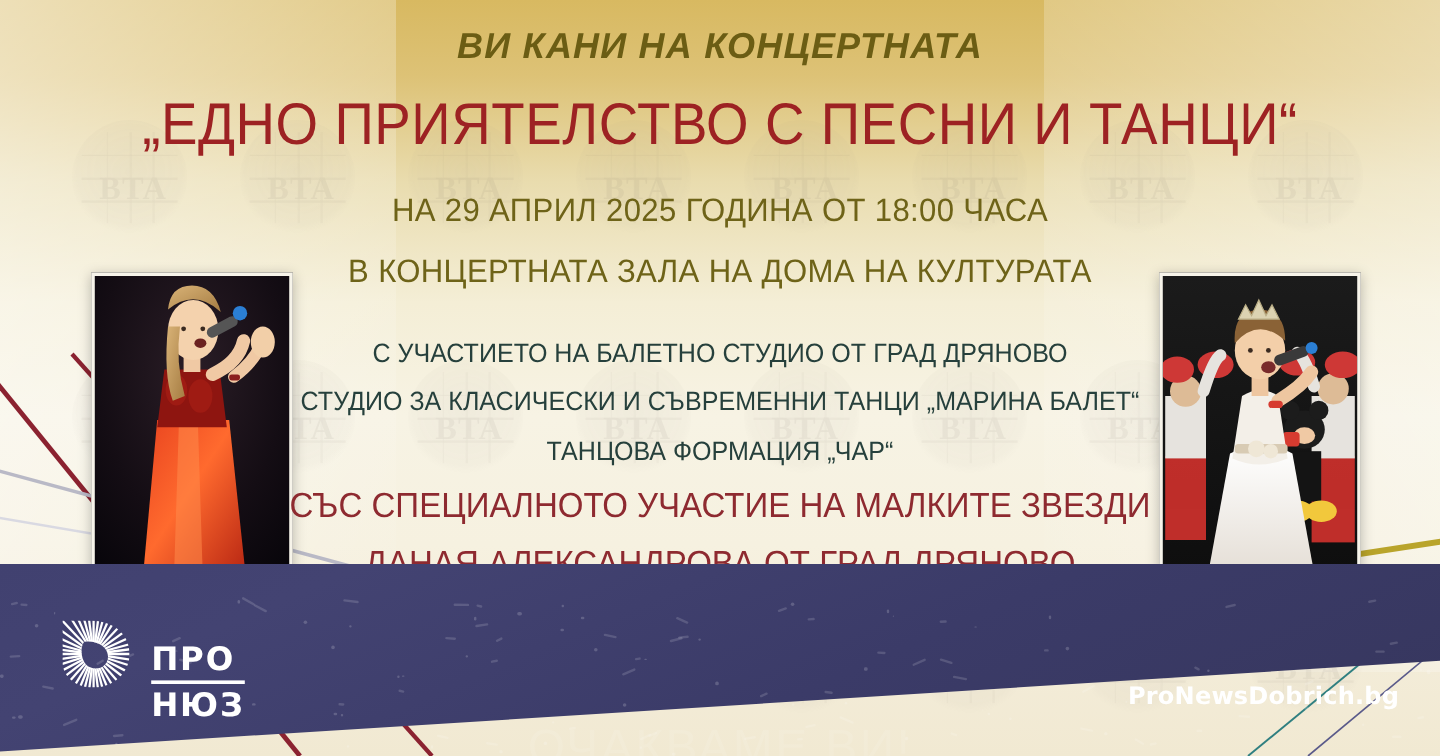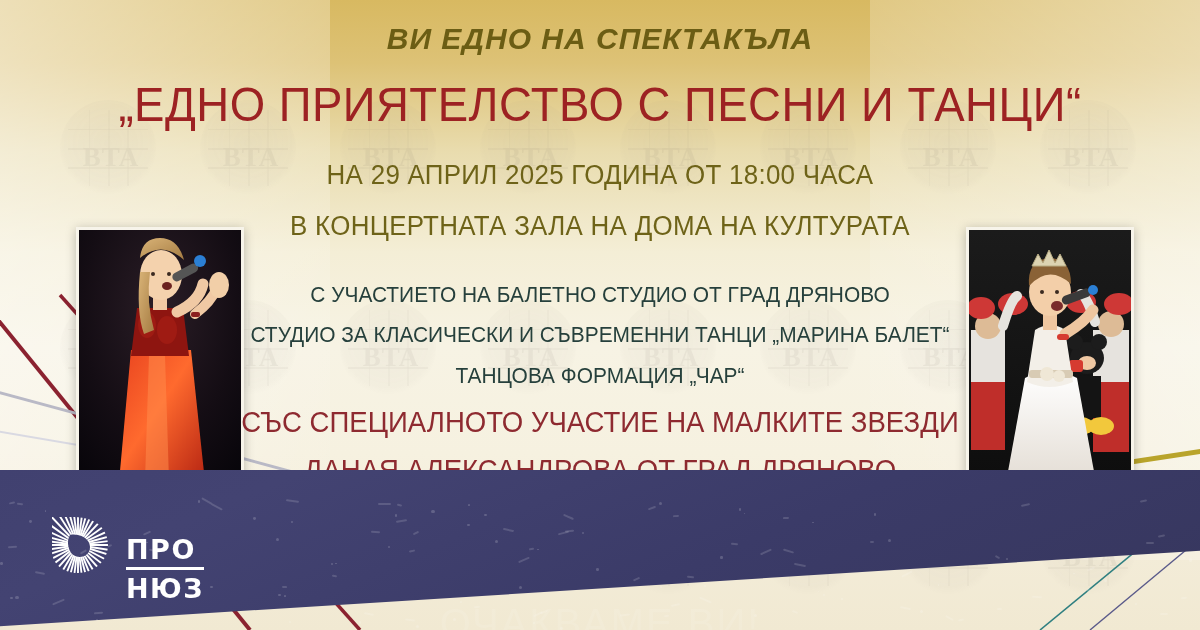--- a/index.html
+++ b/index.html
@@ -431,21 +431,21 @@
       <circle cx="88" cy="62" r="2" fill="#3a2a20"></circle>
       <circle cx="73" cy="62" r="2" fill="#3a2a20"></circle>
       <ellipse cx="88" cy="76" rx="6" ry="5" fill="#7a2b2b"></ellipse>
       <path d="M96 104 q20 -12 28 -24" stroke="#eec6a0" stroke-width="11" fill="none" stroke-linecap="round"></path>
       <rect x="92" y="62" width="30" height="9" rx="4.5" fill="#3a3a3a" transform="rotate(-20 107 66)"></rect>
       <circle cx="124" cy="60" r="5" fill="#2b7fd4"></circle>
       <rect x="88" y="104" width="12" height="6" rx="3" fill="#d63b30"></rect>
     </svg>
   </div>
 
-  <div class="txt l-invite">ВИ ЕДНО НА СПЕКТАКЪЛА</div>
+  <div class="txt l-invite">ВИ КАНИ НА КОНЦЕРТНАТА</div>
   <div class="txt l-title">„ЕДНО ПРИЯТЕЛСТВО С ПЕСНИ И ТАНЦИ“</div>
   <div class="txt l-date">НА 29 АПРИЛ 2025 ГОДИНА ОТ 18:00 ЧАСА</div>
   <div class="txt l-place">В КОНЦЕРТНАТА ЗАЛА НА ДОМА НА КУЛТУРАТА</div>
 
   <div class="txt l-p1">С УЧАСТИЕТО НА БАЛЕТНО СТУДИО ОТ ГРАД ДРЯНОВО</div>
   <div class="txt l-p2">СТУДИО ЗА КЛАСИЧЕСКИ И СЪВРЕМЕННИ ТАНЦИ „МАРИНА БАЛЕТ“</div>
   <div class="txt l-p3">ТАНЦОВА ФОРМАЦИЯ „ЧАР“</div>
 
   <div class="txt l-s1">СЪС СПЕЦИАЛНОТО УЧАСТИЕ НА МАЛКИТЕ ЗВЕЗДИ</div>
   <div class="txt l-s2">ДАНАЯ АЛЕКСАНДРОВА ОТ ГРАД ДРЯНОВО</div>
@@ -634,13 +634,14 @@
         </g>
       </svg>
     </div>
     <div class="logo-text">
       <span class="t1">ПРО</span>
       <span class="rule"></span>
       <span class="t2">НЮЗ</span>
     </div>
   </div>
 
+  <div class="site">ProNewsDobrich.bg</div>
 </div>
 
 </body></html>

